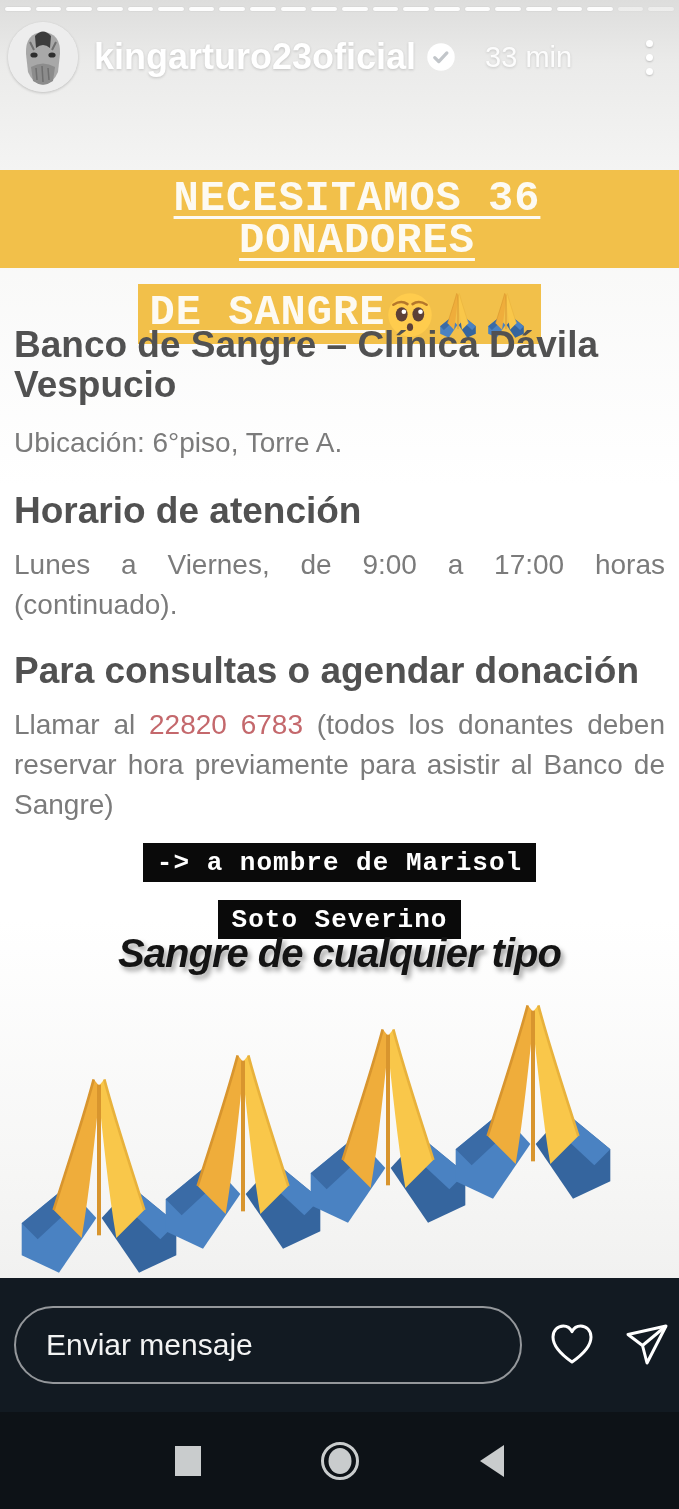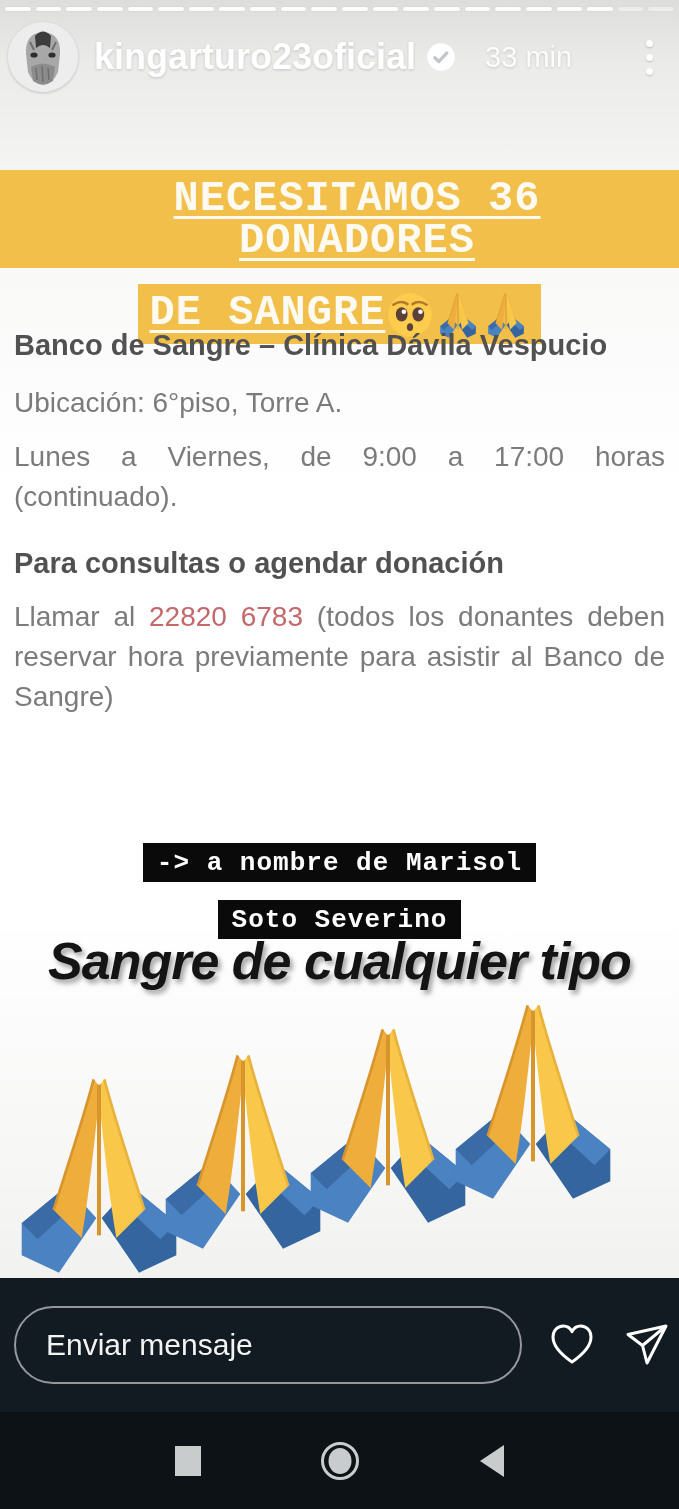--- a/index.html
+++ b/index.html
@@ -35,36 +35,36 @@
   .headline{position:absolute;top:170px;left:0;width:100%;text-align:center;
     font-family:"Liberation Mono","DejaVu Sans Mono",monospace;font-weight:bold;line-height:1;}
   .headline .band{display:inline-block;background:#F2C04A;color:#FDFAF2;
     padding:8px 12px 6px 12px;font-size:42px;letter-spacing:1px;
     text-decoration:underline;text-decoration-thickness:3px;text-underline-offset:6px;}
   .headline .line2{margin-top:16px;}
   .headline .emoji{display:inline-block;width:46px;height:46px;vertical-align:-14px;margin-left:2px;}
 
   
   .story-text{position:absolute;top:325px;left:14px;right:14px;color:#7b7b7b;font-size:28px;}
-  .story-text .heading{color:#515151;font-weight:bold;font-size:29px;line-height:40px;}
+  .story-text .heading{color:#515151;font-weight:bold;font-size:37px;line-height:40px;}
   .story-text .line{line-height:40px;}
   .story-text .just{text-align:justify;}
   .mt1{margin-top:18px;}  .mt2{margin-top:28px;}  .mt3{margin-top:14px;}  .mt4{margin-top:26px;}
   .phone{white-space:nowrap;}
 
   
   .banner{position:absolute;top:843px;left:0;width:100%;text-align:center;
     font-family:"Liberation Mono","DejaVu Sans Mono",monospace;font-weight:600;line-height:1;}
   .banner .bline{display:inline-block;background:#0a0a0a;color:#fff;font-size:26px;
     padding:7px 14px 6px 14px;letter-spacing:1px;}
   .banner .b2{margin-top:18px;}
 
   
   .slogan{position:absolute;top:931px;left:0;width:100%;text-align:center;
-    font-weight:bold;font-style:italic;font-size:52px;color:#141414;letter-spacing:-1px;
+    font-weight:bold;font-style:italic;font-size:40px;color:#141414;letter-spacing:-1px;
     text-shadow:3px 4px 5px rgba(0,0,0,.35);}
 
   
   .hands-row{position:absolute;top:1000px;left:0;width:679px;height:270px;}
   .hand{position:absolute;}
   .hand svg{width:170px;height:200px;display:block;}
   .hand1{left:14px;top:74px;}
   .hand2{left:158px;top:50px;}
   .hand3{left:303px;top:24px;}
   .hand4{left:448px;top:0px;}
@@ -173,20 +173,21 @@
         </svg><svg class="emoji" viewBox="0 0 120 150">
               <use href="#pray-hands"></use>
             </svg><svg class="emoji" viewBox="0 0 120 150">
               <use href="#pray-hands"></use>
             </svg></span></div>
     </div>
 
     <div class="story-text">
       <div class="heading line">Banco de Sangre – Clínica Dávila Vespucio</div>
       <div class="line mt1">Ubicación: 6°piso, Torre A.</div>
+      <div class="heading line mt2">Horario de atención</div>
       <div class="line just mt3">Lunes a Viernes, de 9:00 a 17:00 horas (continuado).</div>
       <div class="heading line mt4">Para consultas o agendar donación</div>
       <div class="line just mt3"><span>Llamar al </span><span class="phone" style="color: rgb(196, 104, 108);">22820 6783</span><span> (todos los donantes deben reservar hora previamente para asistir al Banco de Sangre)</span></div>
     </div>
 
     <div class="banner">
       <div><span class="bline">-&gt; a nombre de Marisol</span></div>
       <div class="b2"><span class="bline">Soto Severino</span></div>
     </div>
 

